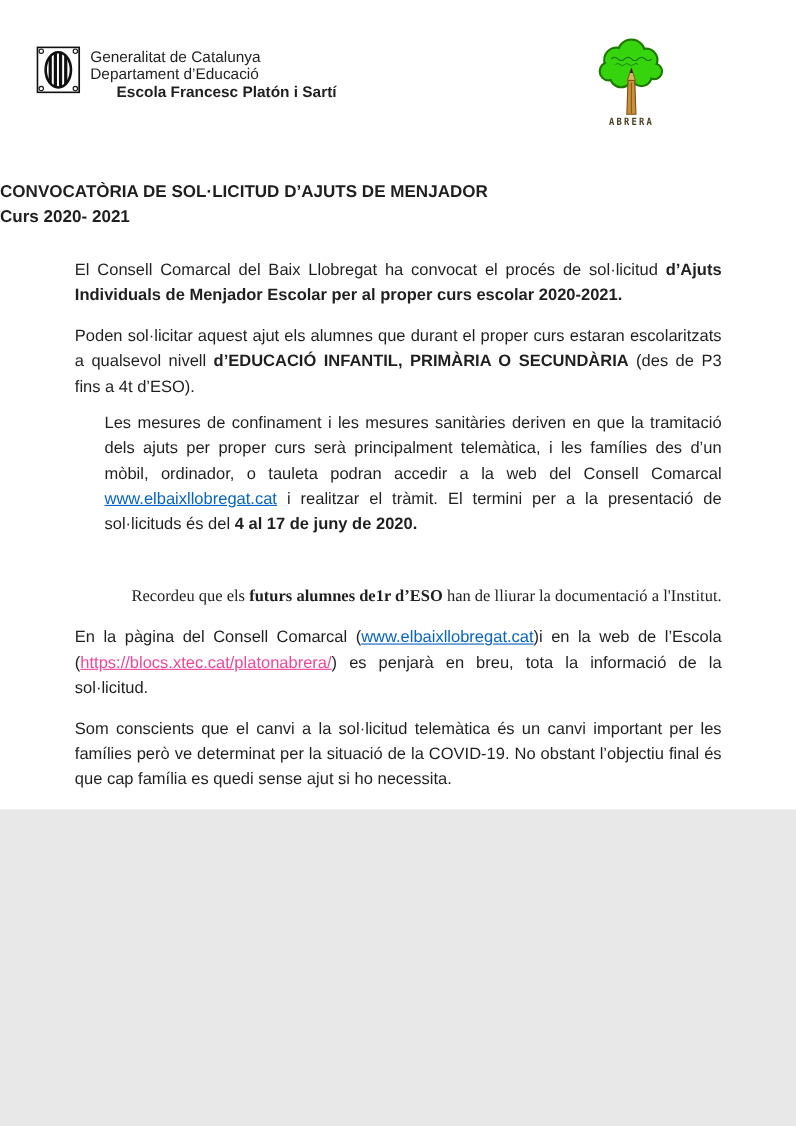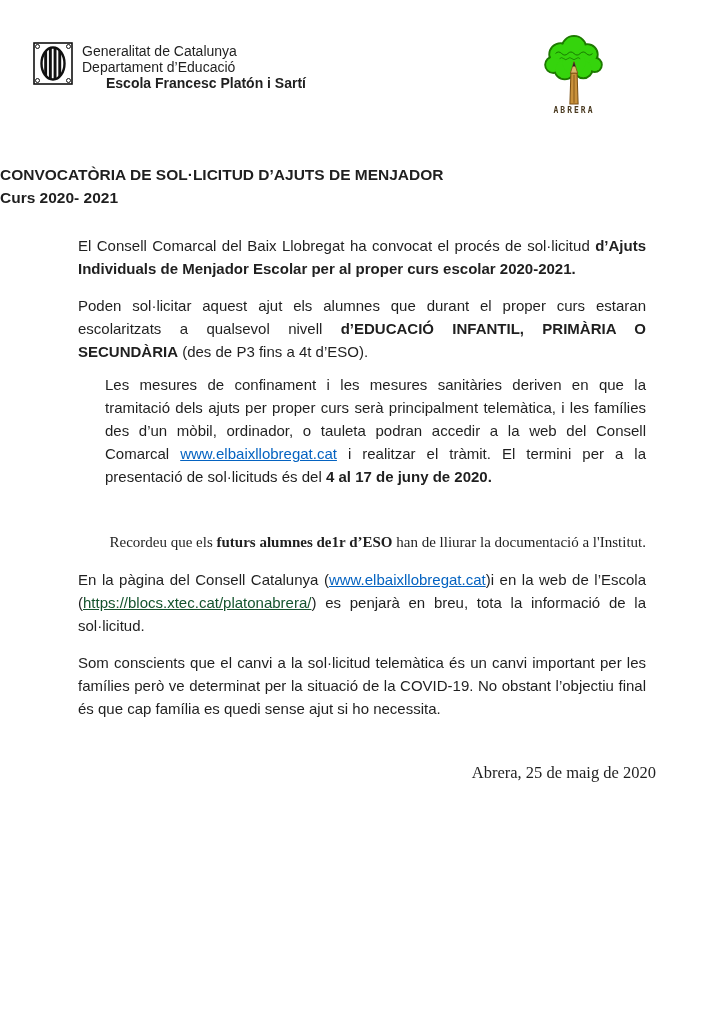--- a/index.html
+++ b/index.html
@@ -1,19 +1,19 @@
 <!DOCTYPE html>
 <html><head>
 <meta charset="utf-8">
 <style>
   html, body { margin: 0; padding: 0; background: #e8e8e8; }
   .page {
     position: relative;
     width: 724px;
-    height: 1024px;
+    height: 736px;
     margin: 0 auto;
     background: #ffffff;
     font-family: "Liberation Sans", sans-serif;
     color: #1f1f1f;
     overflow: hidden;
   }
 
   
   .header { position: absolute; top: 42px; left: 33px; display: flex; align-items: flex-start; }
   .senyera { width: 40px; height: 43px; margin-right: 9px; flex: 0 0 auto; }
@@ -26,21 +26,21 @@
     font-size: 8px; letter-spacing: 2px; color: #4a3a20; font-weight: bold;
     margin-top: -2px; font-family: "DejaVu Sans Mono", monospace; transform: scaleY(1.15);
   }
 
   
   .doc-title { position: absolute; top: 163px; left: 0; width: 100%; text-align: left;
     font-weight: bold; font-size: 15.5px; line-height: 23px; }
 
   
   .doc-body { position: absolute; top: 209px; left: 68px; width: 588px; font-size: 15px; line-height: 23px; }
-  .para { margin: 10px; text-align: justify; }
+  .para { margin: 0; text-align: justify; }
   .para.indent { padding-left: 27px; }
   .bold { font-weight: bold; }
   .underline { }
   a.link { text-decoration: underline; cursor: pointer; }
 
   
   .p-intro        { margin-top: 25px; }
   .p-eligibility  { margin-top: 14px; }
   .p-procedure    { margin-top: 10px; }
   .p-reminder     { margin-top: 43px; text-align: right; font-family: Liberation Serif, serif; }
@@ -119,19 +119,19 @@
   <div class="doc-title">
     <div>CONVOCATÒRIA DE SOL·LICITUD D’AJUTS DE MENJADOR</div>
     <div>Curs 2020- 2021</div>
   </div>
 
   <div class="doc-body">
       <p class="para p-intro"><span>El Consell Comarcal del Baix Llobregat ha convocat el procés de sol·licitud </span><span class="bold">d’Ajuts Individuals de Menjador Escolar per al proper curs escolar 2020-2021.</span></p>
       <p class="para p-eligibility"><span>Poden sol·licitar aquest ajut els alumnes que durant el proper curs estaran escolaritzats a qualsevol nivell </span><span class="bold underline">d’EDUCACIÓ INFANTIL, PRIMÀRIA O SECUNDÀRIA</span><span> (des de P3 fins a 4t d’ESO).</span></p>
       <p class="para p-procedure indent"><span>Les mesures de confinament i les mesures sanitàries deriven en que la tramitació dels ajuts per proper curs serà principalment telemàtica, i les famílies des d’un mòbil, ordinador, o tauleta podran accedir a la web del Consell Comarcal </span><a class="link" style="color: rgb(5, 99, 193);">www.elbaixllobregat.cat</a><span> i realitzar el tràmit. El termini per a la presentació de sol·licituds és del </span><span class="bold underline">4 al 17 de juny de 2020</span><span class="bold">.</span></p>
       <p class="para p-reminder"><span>Recordeu que els </span><span class="bold">futurs alumnes de1r d’ESO</span><span> han de lliurar la documentació a l'Institut.</span></p>
-      <p class="para p-websites"><span>En la pàgina del Consell Catalunya (</span><a class="link" style="color: rgb(5, 99, 193);">www.elbaixllobregat.cat</a><span>)i en la web de l’Escola (</span><a class="link" style="color: #14532d;">https://blocs.xtec.cat/platonabrera/</a><span>) es penjarà en breu, tota la informació de la sol·licitud.</span></p>
+      <p class="para p-websites"><span>En la pàgina del Consell Comarcal (</span><a class="link" style="color: rgb(5, 99, 193);">www.elbaixllobregat.cat</a><span>)i en la web de l’Escola (</span><a class="link" style="color: #ec4899;">https://blocs.xtec.cat/platonabrera/</a><span>) es penjarà en breu, tota la informació de la sol·licitud.</span></p>
       <p class="para p-covid"><span>Som conscients que el canvi a la sol·licitud telemàtica és un canvi important per les famílies però ve determinat per la situació de la COVID-19. No obstant l’objectiu final és que cap família es quedi sense ajut si ho necessita.</span></p>
     </div>
 
   <div class="date-line">Abrera, 25 de maig de 2020</div>
 
 </div>
 
 </body></html>

